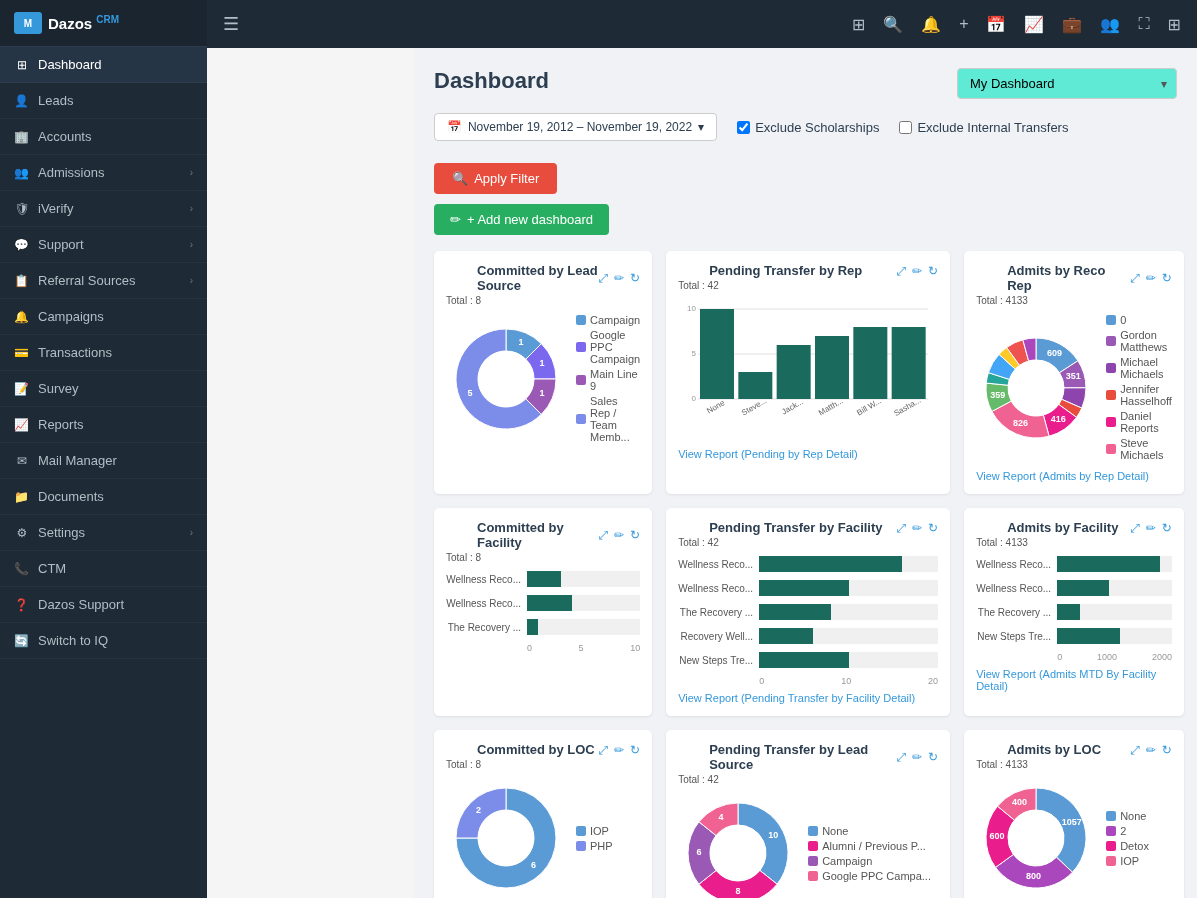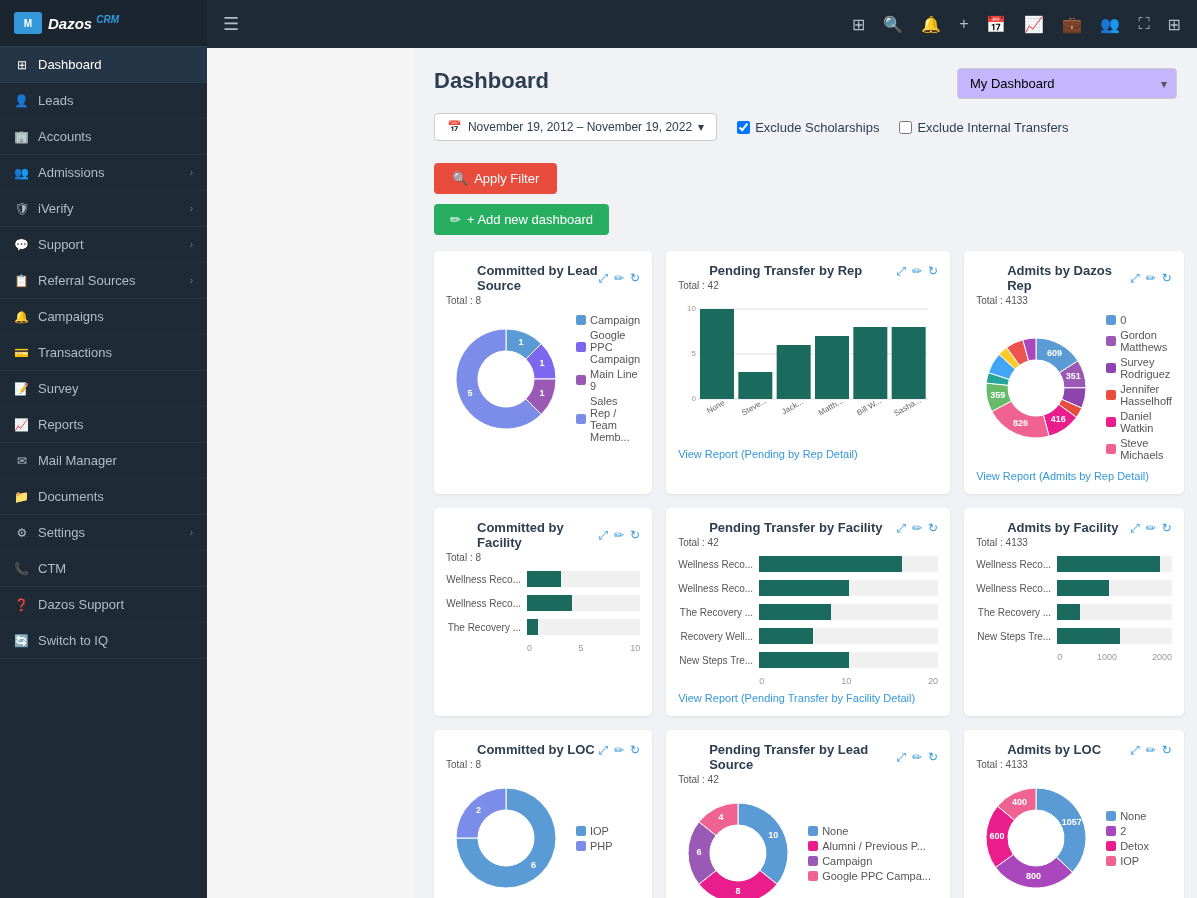--- a/index.html
+++ b/index.html
@@ -29,21 +29,21 @@
       color: white;
       font-size: 10px;
       font-weight: bold;
       width: 28px;
       height: 22px;
       border-radius: 3px;
       display: flex;
       align-items: center;
       justify-content: center;
     }
-    .logo-text { color: white; font-size: 15px; font-weight: 600; font-style: italic; }
+    .logo-text { color: white; font-size: 15px; font-weight: 600; }
     .logo-crm { color: #3498db; font-size: 10px; vertical-align: super; }
 
     .nav-item {
       display: flex;
       align-items: center;
       justify-content: space-between;
       padding: 10px 14px;
       cursor: pointer;
       color: #b0bec5;
       font-size: 13px;
@@ -89,21 +89,21 @@
       justify-content: space-between;
       margin-bottom: 14px;
     }
     .page-title { font-size: 22px; font-weight: 600; color: #2c3e50; }
     .dashboard-select-wrap { display: flex; align-items: center; gap: 10px; }
     .dashboard-select {
       padding: 7px 32px 7px 12px;
       border: 1px solid #ccc;
       border-radius: 4px;
       font-size: 13px;
-      background: #c4b5fd;
+      background: #5eead4;
       appearance: none;
       width: 220px;
       cursor: pointer;
     }
     .apply-filter-btn {
       background: #e74c3c;
       color: white;
       border: none;
       padding: 8px 18px;
       border-radius: 4px;
@@ -473,21 +473,21 @@
             <text x="154" y="110" text-anchor="middle" fill="#666" font-size="8" transform="rotate(-30, 154, 110)">Matth...</text>
             <rect x="175.33333333333334" y="28" width="34" height="72" fill="#1a6b5e"></rect>
             <text x="192.33333333333334" y="110" text-anchor="middle" fill="#666" font-size="8" transform="rotate(-30, 192.33333333333334, 110)">Bill W...</text>
             <rect x="213.66666666666669" y="28" width="34" height="72" fill="#1a6b5e"></rect>
             <text x="230.66666666666669" y="110" text-anchor="middle" fill="#666" font-size="8" transform="rotate(-30, 230.66666666666669, 110)">Sasha...</text>
           </svg></div>
     <a class="chart-link">View Report (Pending by Rep Detail)</a>
   </div>
       <div class="chart-card">
     <div class="chart-card-header">
-      <span class="chart-title">Admits by Dazos Rep</span>
+      <span class="chart-title">Admits by Reco Rep</span>
       <div class="chart-actions">
         <span class="action-icon">⤢</span>
         <span class="action-icon">✏</span>
         <span class="action-icon">↻</span>
       </div>
     </div>
     <div class="chart-total">Total : 4133</div>
     <div class="donut-wrap">
       <div><svg width="120" height="120" viewBox="0 0 120 120">
               <path d="M60,10 A50,50 0 0,1 101.91462536205722,32.73896222154428 L83.47219020275205,44.7338188440648 A28,28 0 0,0 60,32 Z" fill="#5b9bd5" stroke="white" stroke-width="1"></path>
@@ -513,29 +513,29 @@
             <div class="legend-item">
         <div class="legend-dot" style="background:#5b9bd5;"></div>
         <span>0</span>
       </div>
             <div class="legend-item">
         <div class="legend-dot" style="background:#9b59b6;"></div>
         <span>Gordon Matthews</span>
       </div>
             <div class="legend-item">
         <div class="legend-dot" style="background:#8e44ad;"></div>
-        <span>Survey Rodriguez</span>
+        <span>Michael Michaels</span>
       </div>
             <div class="legend-item">
         <div class="legend-dot" style="background:#e74c3c;"></div>
         <span>Jennifer Hasselhoff</span>
       </div>
             <div class="legend-item">
         <div class="legend-dot" style="background:#e91e8c;"></div>
-        <span>Daniel Watkin</span>
+        <span>Daniel Reports</span>
       </div>
             <div class="legend-item">
         <div class="legend-dot" style="background:#f06292;"></div>
         <span>Steve Michaels</span>
       </div>
           </div>
     </div>
     <a class="chart-link">View Report (Admits by Rep Detail)</a>
   </div>
       <div class="chart-card">
@@ -657,20 +657,21 @@
         <div class="hbar-bar-wrap">
           <div class="hbar-bar" style="width:55.00000000000001%"></div>
         </div>
       </div>
         </div>
         <div style="font-size:9px;color:#999;display:flex;justify-content:space-between;padding-left:81px;margin-top:2px;">
       <span>0</span>
           <span>1000</span>
           <span>2000</span>
     </div>
+    <a class="chart-link">View Report (Admits MTD By Facility Detail)</a>
   </div>
       <div class="chart-card">
     <div class="chart-card-header">
       <span class="chart-title">Committed by LOC</span>
       <div class="chart-actions">
         <span class="action-icon">⤢</span>
         <span class="action-icon">✏</span>
         <span class="action-icon">↻</span>
       </div>
     </div>

